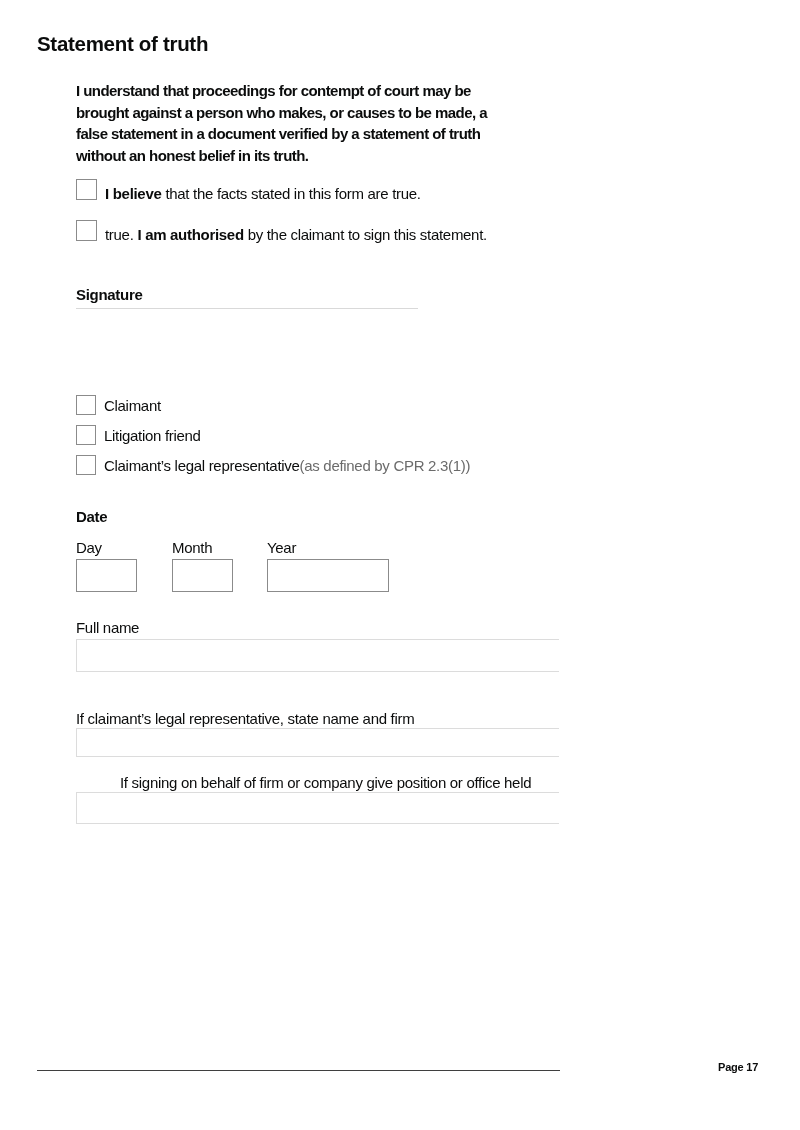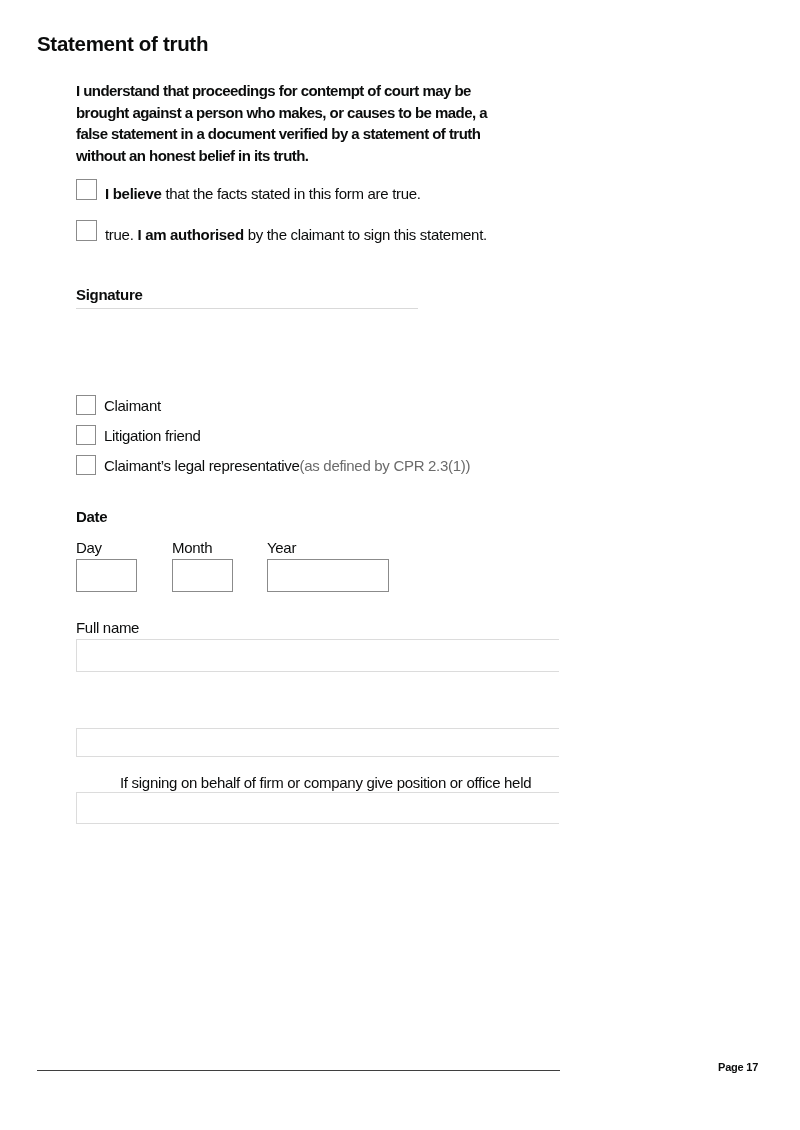--- a/index.html
+++ b/index.html
@@ -170,20 +170,21 @@
   <div class="abs plain-label" style="left:172px; top:539px;">Month</div>
   <div class="abs plain-label" style="left:267px; top:539px;">Year</div>
 
   <div class="abs date-box" style="left:76px;  top:559px; width:49px;"></div>
   <div class="abs date-box" style="left:172px; top:559px; width:49px;"></div>
   <div class="abs date-box" style="left:267px; top:559px; width:110px;"></div>
 
   <div class="abs plain-label" style="left:76px; top:619px;">Full name</div>
   <div class="abs f-box" style="top:639px; height:33px;"></div>
 
+  <div class="abs plain-label" style="left:76px; top:710px;">If claimant’s legal representative, state name and firm</div>
   <div class="abs f-box" style="top:728px; height:29px;"></div>
 
   <div class="abs plain-label" style="left:76px; top:774px;margin-left:44px;">If signing on behalf of firm or company give position or office held</div>
   <div class="abs f-box" style="top:792px; height:32px;"></div>
 
   <div class="abs footer-rule"></div>
   <div class="abs page-number">Page 17</div>
 
 </div>
 

